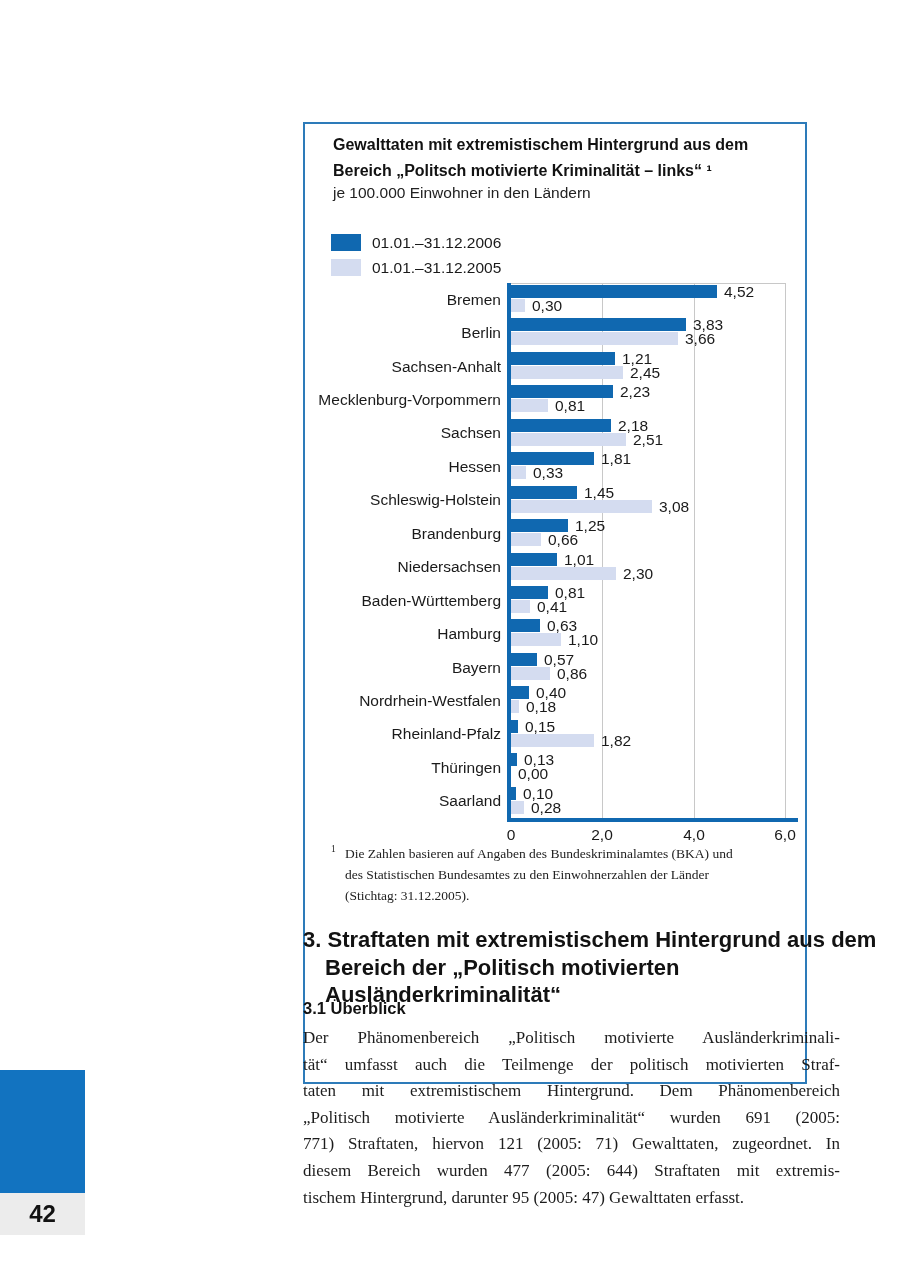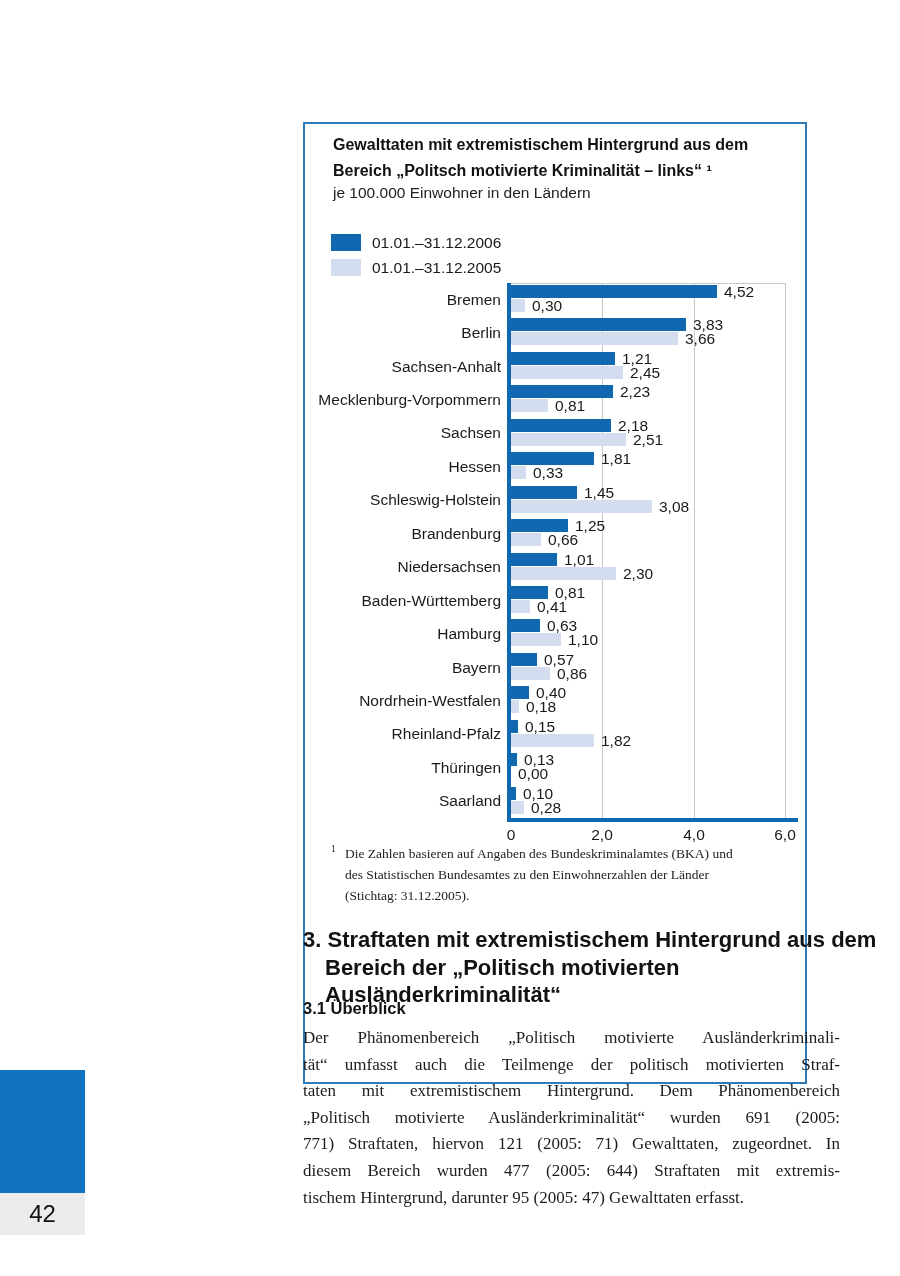--- a/index.html
+++ b/index.html
@@ -43,21 +43,21 @@
   
   .section-heading { position:absolute; left:303px; top:926px; font-size:22px; font-weight:bold; line-height:27.5px; color:#121212; }
   .section-heading div:nth-child(2) { margin-left:22px; }
   .overview-heading { position:absolute; left:303px; top:999px; font-size:16.5px; font-weight:bold; color:#121212; }
   .paragraph { position:absolute; left:303px; top:1025px; width:537px; font-family:"Liberation Serif", serif; font-size:17px; line-height:26.6px; color:#1c1c1c; }
   .para-line { text-align:justify; text-align-last:justify; }
   .para-line.last { text-align-last:auto; }
   
   .sidebar-block { position:absolute; left:0; top:1070px; width:85px; height:123px; background:var(--sidebar,#1273c0); }
   .pagenum-box { position:absolute; left:0; top:1193px; width:85px; height:42px; background:var(--pagenum-bg,#ececec); display:flex; align-items:center; justify-content:center; }
-  .pagenum-box span { font-size:24px; font-weight:normal; color:#121212; }
+  .pagenum-box span { font-size:24px; font-weight:bold; color:#121212; }
 </style>
 </head>
 <body style="--dark: #1068b0; --light: #d4dcf0; --border-blue: #2d7bb9; --grid: #c8c8c8; --sidebar: #1273c0; --pagenum-bg: #ececec;">
 
 <div class="page">
 
   <div class="chart-card">
     <div class="chart-title">
       <div>Gewalttaten mit extremistischem Hintergrund aus dem</div>
       <div>Bereich „Politsch motivierte Kriminalität – links“ ¹</div>

